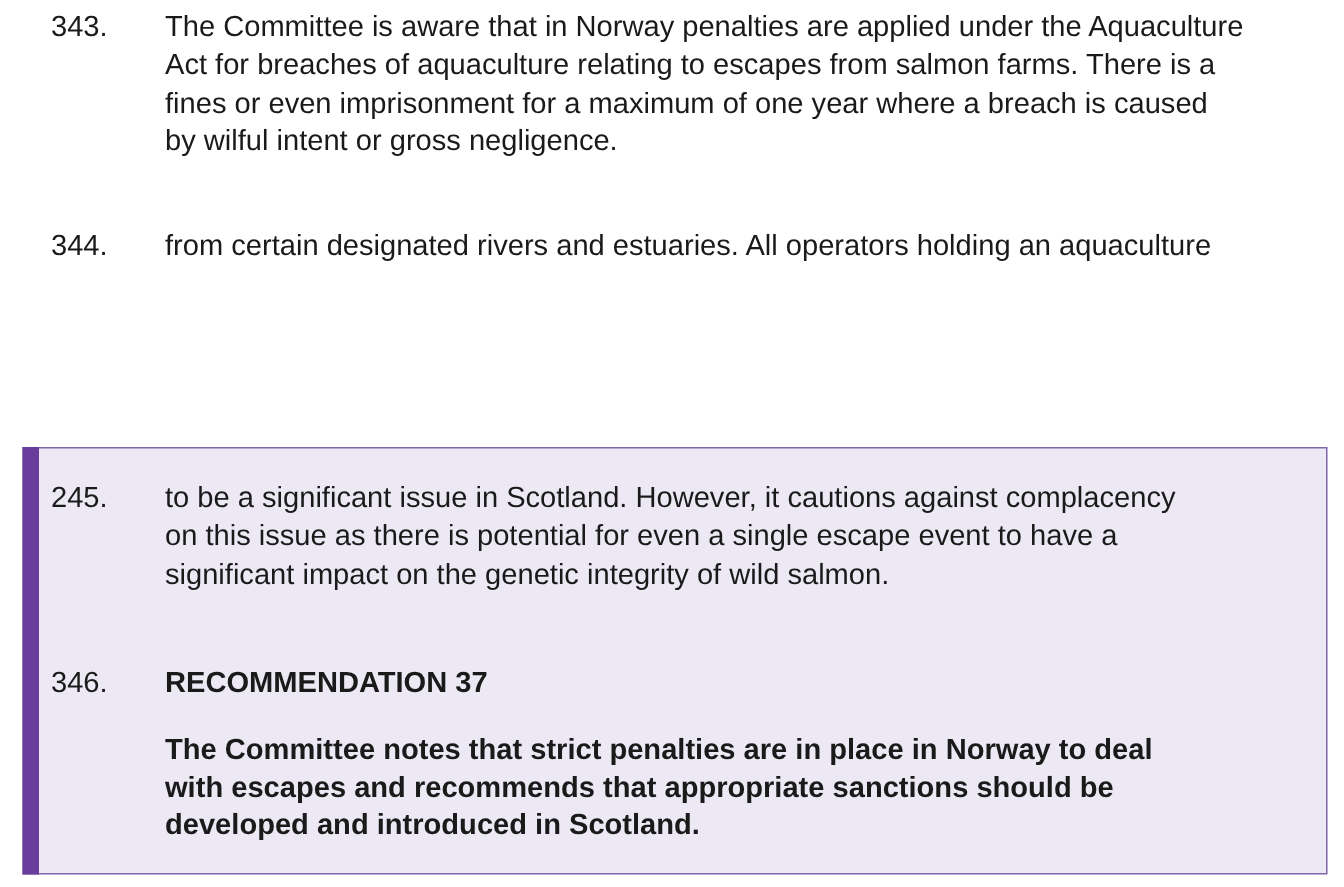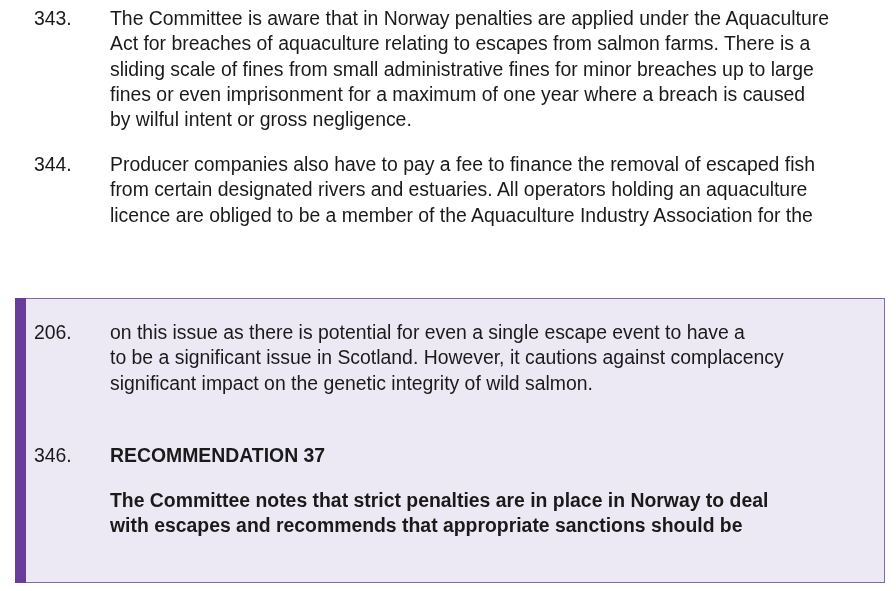--- a/index.html
+++ b/index.html
@@ -29,45 +29,43 @@
 <body>
 
 <div class="box"></div>
 <div class="box-bar"></div>
 
 <div class="para" style="top:6px;">
   <span class="num">343.</span>
   <div class="text">
     <span class="line">The Committee is aware that in Norway penalties are applied under the Aquaculture</span>
     <span class="line">Act for breaches of aquaculture relating to escapes from salmon farms. There is a</span>
-    <span class="line">sliding scale of fines from small administrative fines for minor breaches up to large</span>
     <span class="line">fines or even imprisonment for a maximum of one year where a breach is caused</span>
     <span class="line">by wilful intent or gross negligence.</span>
   </div>
 </div>
 
 <div class="para" style="top:152px;">
   <span class="num">344.</span>
   <div class="text">
-    <span class="line">Producer companies also have to pay a fee to finance the removal of escaped fish</span>
     <span class="line">from certain designated rivers and estuaries. All operators holding an aquaculture</span>
-    <span class="line">licence are obliged to be a member of the Aquaculture Industry Association for the</span>
   </div>
 </div>
 
 <div class="para" style="top:320px;">
-  <span class="num">206.</span>
+  <span class="num">245.</span>
   <div class="text">
+    <span class="line">to be a significant issue in Scotland. However, it cautions against complacency</span>
     <span class="line">on this issue as there is potential for even a single escape event to have a</span>
-    <span class="line">to be a significant issue in Scotland. However, it cautions against complacency</span>
     <span class="line">significant impact on the genetic integrity of wild salmon.</span>
   </div>
 </div>
 
 <div class="para" style="top:443px;">
   <span class="num">346.</span>
   <div class="text">
     <span class="line bold">RECOMMENDATION 37</span>
     <span class="line" style="height:19.5px;"></span>
     <span class="line bold">The Committee notes that strict penalties are in place in Norway to deal</span>
     <span class="line bold">with escapes and recommends that appropriate sanctions should be</span>
+    <span class="line bold">developed and introduced in Scotland.</span>
   </div>
 </div>
 
 </body></html>

